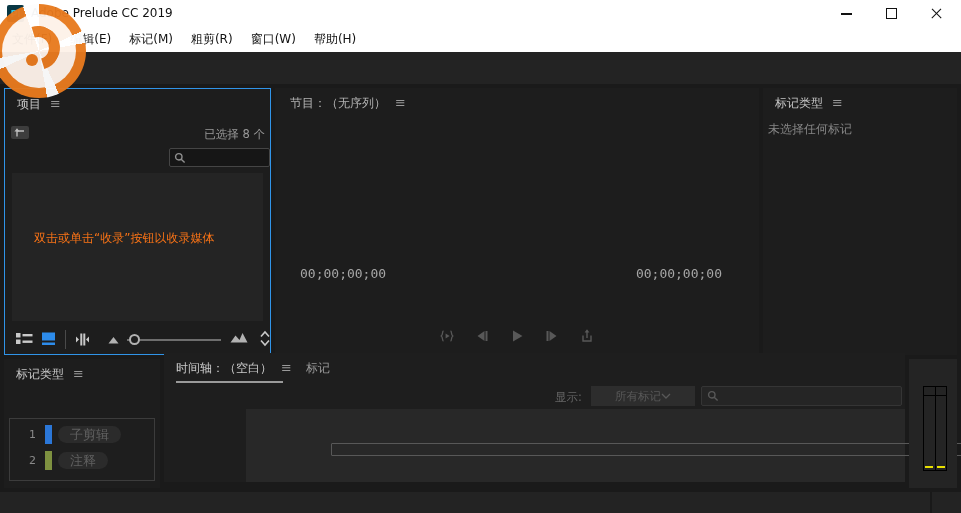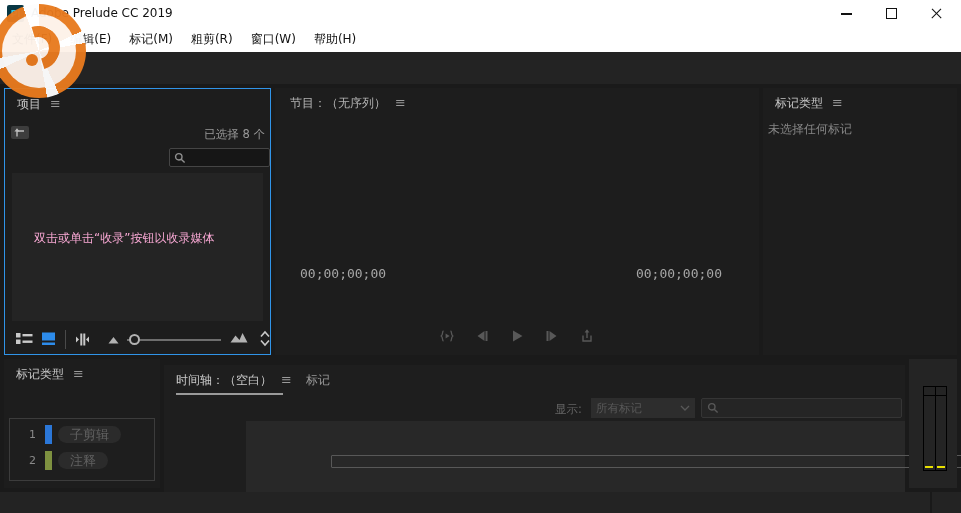--- a/index.html
+++ b/index.html
@@ -44,21 +44,21 @@
 
   
   .project { left:4px; top:88px; width:267px; height:267px; border:1px solid #3094e8; }
   .navup-btn { left:6px; top:37px; width:18px; height:13px; background:#3d3d3d; border-radius:2px; }
   .sel-status { right:5px; top:38px; color:#9a9a9a; font-size:11.5px; }
   .search-box { left:164px; top:59px; width:101px; height:19px; background:#161616;
     border:1px solid #454545; border-radius:2px; display:flex; align-items:center; padding:0 4px; }
   .search-box input { flex:1; min-width:0; background:transparent; border:none; outline:none;
     color:#c8c8c8; font-size:11px; font-family:inherit; margin-left:4px; }
   .proj-content { left:7px; top:84px; width:251px; height:148px; background:#242424; }
-  .empty-msg { padding:57px 26px 0 22px; color:#f9a8d4; font-size:12px; line-height:17px; }
+  .empty-msg { padding:57px 26px 0 22px; color:#f97316; font-size:12px; line-height:17px; }
   .proj-toolbar { left:0; top:236px; width:265px; height:29px; }
   .pt-icon { position:absolute; top:7px; }
   .pt-sep { position:absolute; left:60px; top:5px; width:1px; height:19px; background:#4a4a4a; }
   .slider-track { position:absolute; left:122px; top:14px; width:94px; height:2px; background:#6e6e6e; }
   .slider-knob { position:absolute; left:2px; top:-5px; width:11px; height:11px; border:2px solid #b2b2b2;
     border-radius:50%; background:#1d1d1d; }
 
   
   .monitor { left:275px; top:88px; width:484px; height:267px; }
   .tc { top:178px; font-family:"DejaVu Sans Mono","Liberation Mono",monospace; font-size:13px; color:#a6a6a6; }
@@ -77,27 +77,27 @@
   .mtype-dd span { flex:1; color:#c6c6c6; font-size:11.5px; }
   .mtype-list { left:5px; top:59px; width:146px; height:63px; background:#1e1e1e; border:1px solid #3c3c3c; }
   .mrow { position:absolute; left:0; width:144px; height:22px; display:flex; align-items:center; }
   .mrow-1 { top:4px; } .mrow-2 { top:30px; }
   .mrow-num { width:26px; text-align:right; color:#8a8a8a; font-size:11px; }
   .mrow-bar { width:7px; height:19px; margin-left:9px; }
   .mrow-pill { margin-left:6px; height:17px; border-radius:8.5px; background:#2b2b2b; color:#606060;
     font-size:13px; line-height:17px; padding:0 12px; }
 
   
-  .timeline { left:164px; top:365px; width:741px; height:129px; background:#1e1e1e; }
+  .timeline { left:164px; top:353px; width:741px; height:129px; background:#1e1e1e; }
   .tl-tab1 { left:12px; top:7px; color:#cacaca; font-size:12px; }
   .tl-underline { left:12px; top:28px; width:107px; height:2px; background:#9a9a9a; }
   .tl-tab2 { left:142px; top:7px; color:#9a9a9a; font-size:12px; }
   .tl-show-label { left:391px; top:37px; color:#646464; font-size:11.5px; }
   .tl-dd { left:427px; top:33px; width:104px; height:20px; background:#2d2d2d; border-radius:0;
-    display:flex; align-items:center; padding:0 5px; }
+    display:flex; align-items:center; padding:0 24px; }
   .tl-dd span { flex:1; color:#585858; font-size:11.5px; }
   .tl-search { left:537px; top:33px; width:201px; height:20px; background:#252525; border:1px solid #353535;
     border-radius:2px; display:flex; align-items:center; padding:0 5px; }
   .tl-search input { flex:1; min-width:0; background:transparent; border:none; outline:none;
     color:#8a8a8a; font-size:11px; font-family:inherit; margin-left:4px; }
   .tl-content { left:0; top:56px; width:741px; height:73px; }
   .tl-track-area { position:absolute; left:82px; top:0; width:659px; height:73px; background:#282828; }
   .tl-scrollbar { position:absolute; left:85px; top:34px; width:640px; height:13px; border:1px solid #585858; border-radius:1px; }
 
   

